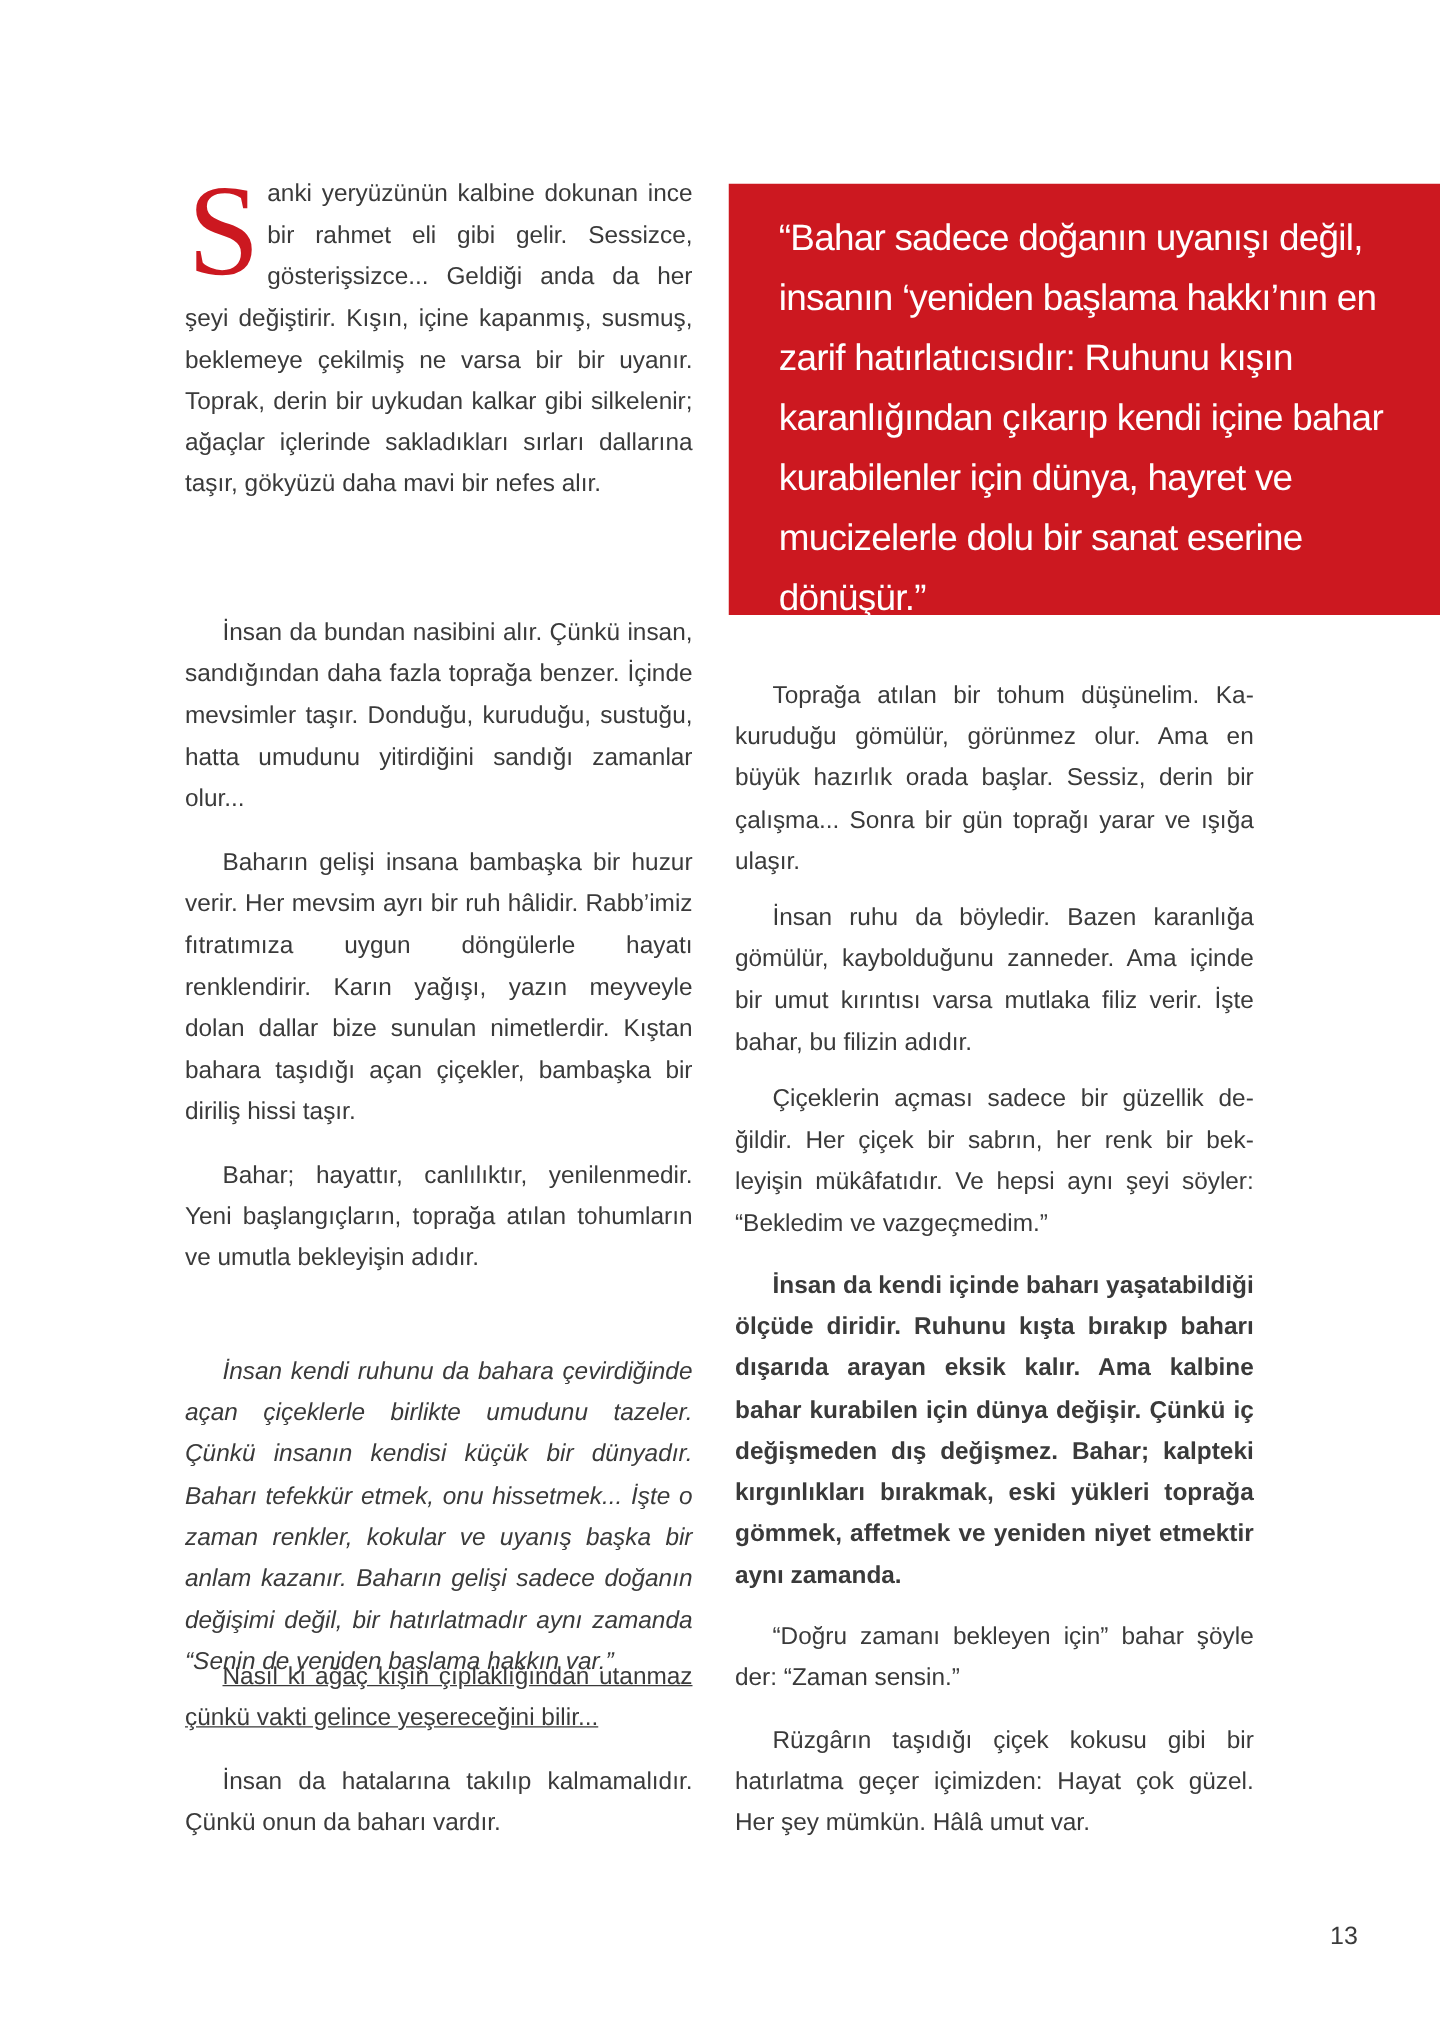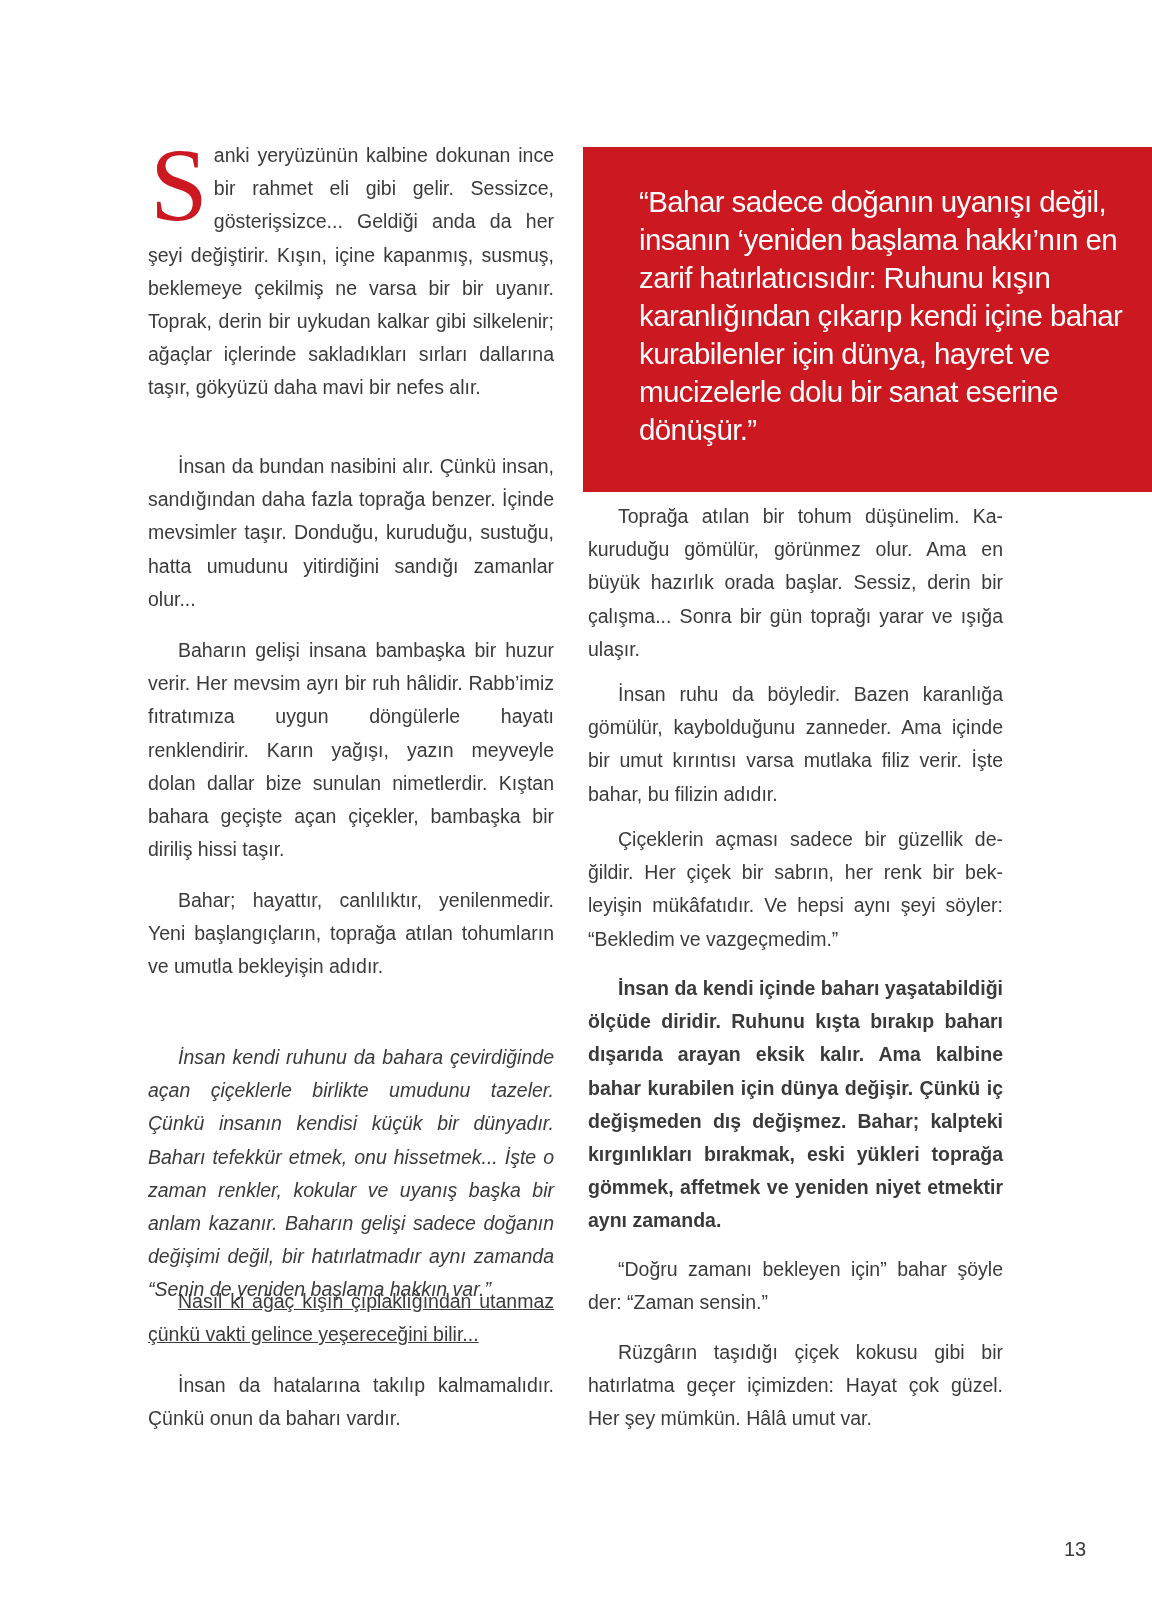--- a/index.html
+++ b/index.html
@@ -9,21 +9,21 @@
     position: absolute;
     font-family: "Liberation Sans", "DejaVu Sans", sans-serif;
     font-size: 19.5px;
     line-height: 33.2px;
     color: #3a3a3a;
     font-weight: 300;
     text-align: justify;
     hyphens: manual;
   }
   .col p { margin: 0; }
-  .col p.indent { text-indent: 30px; }
+  .col p.indent { text-indent: 30px; margin-top: 40px; }
   .col-left { left: 148px; width: 406px; }
   .col-right { left: 588px; width: 415px; }
   .para { position: absolute; left: 0; right: 0; }
   .dropcap {
     float: left;
     font-family: "Liberation Serif", "DejaVu Serif", serif;
     color: #cc1820;
     font-size: 104px;
     line-height: 84px;
     height: 88px;
@@ -34,24 +34,24 @@
     position: absolute;
     left: 583px; top: 147px;
     width: 569px; height: 345px;
     background: #cc1820;
   }
   .quote-text {
     position: absolute;
     left: 40px; top: 20px; width: 500px;
     font-family: "Liberation Sans", "DejaVu Sans", sans-serif;
     font-size: 29.5px;
-    line-height: 38px;
+    line-height: 48px;
     color: #ffffff;
     letter-spacing: -0.6px;
-    margin: 16px;
+    margin: 0;
   }
   .page-number {
     position: absolute;
     left: 1064px; top: 1538px;
     font-family: Liberation Sans, sans-serif;
     font-size: 20px;
     color: #3a3a3a;
   }
 </style>
 </head>
@@ -61,21 +61,21 @@
 
   <div class="col col-left">
     <div class="para" style="top:139px;">
       <span class="dropcap">S</span>
       <p>anki yeryüzünün kalbine dokunan ince bir rahmet eli gibi gelir. Sessiz­ce, gösterişsizce... Geldiği anda da her şeyi değiştirir. Kışın, içine kapanmış, susmuş, beklemeye çekilmiş ne varsa bir bir uyanır. Toprak, derin bir uykudan kalkar gibi silkelenir; ağaçlar içlerinde sakladıkları sırları dallarına taşır, gökyüzü daha mavi bir nefes alır.</p>
     </div>
     <div class="para" style="top:450px;">
       <p class="indent">İnsan da bundan nasibini alır. Çünkü in­san, sandığından daha fazla toprağa benzer. İçinde mevsimler taşır. Donduğu, kuruduğu, sustuğu, hatta umudunu yitirdiğini sandığı zamanlar olur...</p>
     </div>
     <div class="para" style="top:634px;">
-      <p class="indent">Baharın gelişi insana bambaşka bir hu­zur verir. Her mevsim ayrı bir ruh hâlidir. Rabb’imiz fıtratımıza uygun döngülerle ha­yatı renklendirir. Karın yağışı, yazın meyveyle dolan dallar bize sunulan nimetlerdir. Kıştan bahara geçişte açan çiçekler, bambaşka bir diriliş hissi taşır.</p>
+      <p class="indent">Baharın gelişi insana bambaşka bir hu­zur verir. Her mevsim ayrı bir ruh hâlidir. Rabb’imiz fıtratımıza uygun döngülerle ha­yatı renklendirir. Karın yağışı, yazın meyveyle dolan dallar bize sunulan nimetlerdir. Kıştan bahara taşıdığı açan çiçekler, bambaşka bir diriliş hissi taşır.</p>
     </div>
     <div class="para" style="top:884px;">
       <p class="indent">Bahar; hayattır, canlılıktır, yenilenmedir. Yeni başlangıçların, toprağa atılan tohumla­rın ve umutla bekleyişin adıdır.</p>
     </div>
     <div class="para" style="top:1041px;font-style:italic;">
       <p class="indent">İnsan kendi ruhunu da bahara çevirdiğin­de açan çiçeklerle birlikte umudunu tazeler. Çünkü insanın kendisi küçük bir dünyadır. Baharı tefekkür etmek, onu hissetmek... İşte o zaman renkler, kokular ve uyanış başka bir anlam kazanır. Baharın gelişi sadece doğanın değişimi değil, bir hatırlatmadır aynı zaman­da “Senin de yeniden başlama hakkın var.”</p>
     </div>
     <div class="para" style="top:1285px;text-decoration:underline;">
       <p class="indent">Nasıl ki ağaç kışın çıplaklığından utanmaz çünkü vakti gelince yeşereceğini bilir...</p>
     </div>

